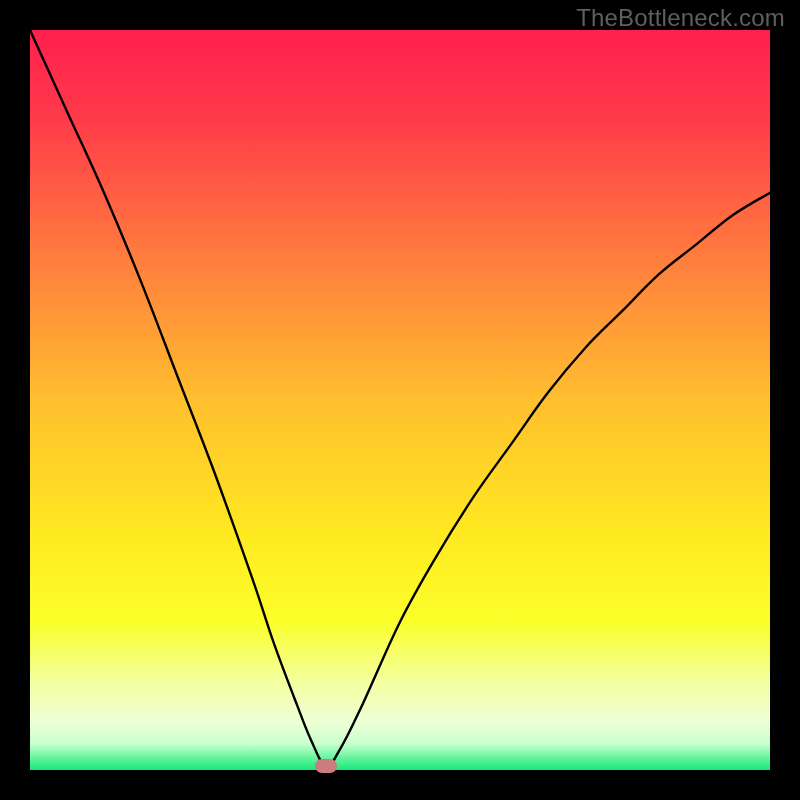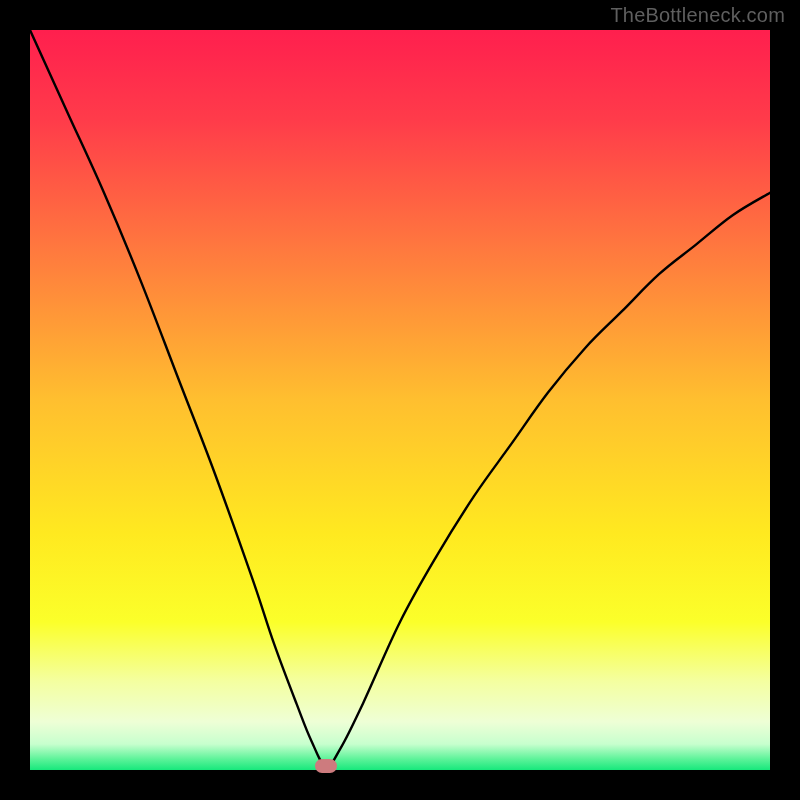--- a/index.html
+++ b/index.html
@@ -23,21 +23,21 @@
     position: absolute;
     left: 0;
     top: 0;
     width: 740px;
     height: 740px;
   }
   .watermark {
     position: absolute;
     top: 4px;
     right: 15px;
-    font-size: 20px;
+    font-size: 24px;
     color: #5f5f5f;
     font-weight: 500;
     letter-spacing: 0.2px;
   }
   svg { display: block; }
   .marker {
     position: absolute;
     width: 22px;
     height: 14px;
     background: #cd7b7e;

